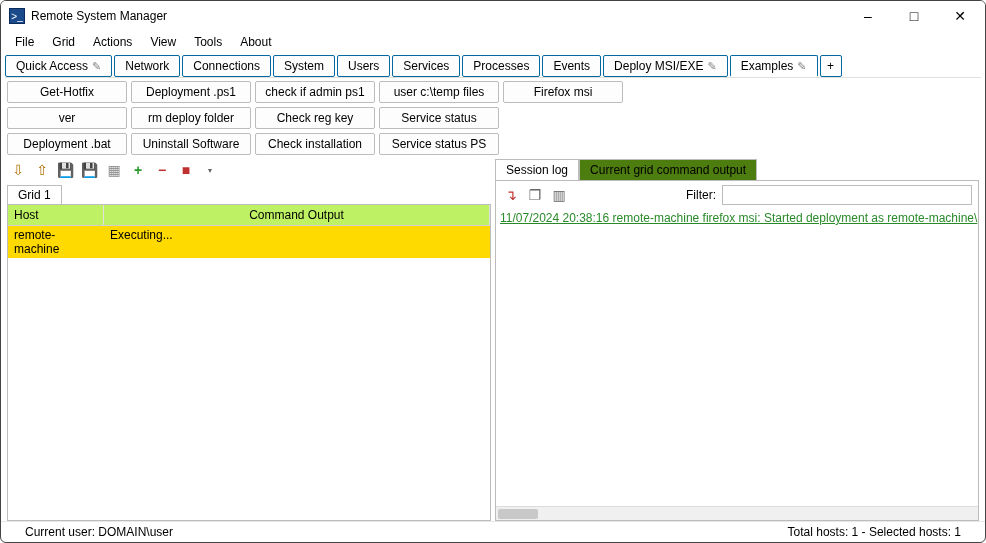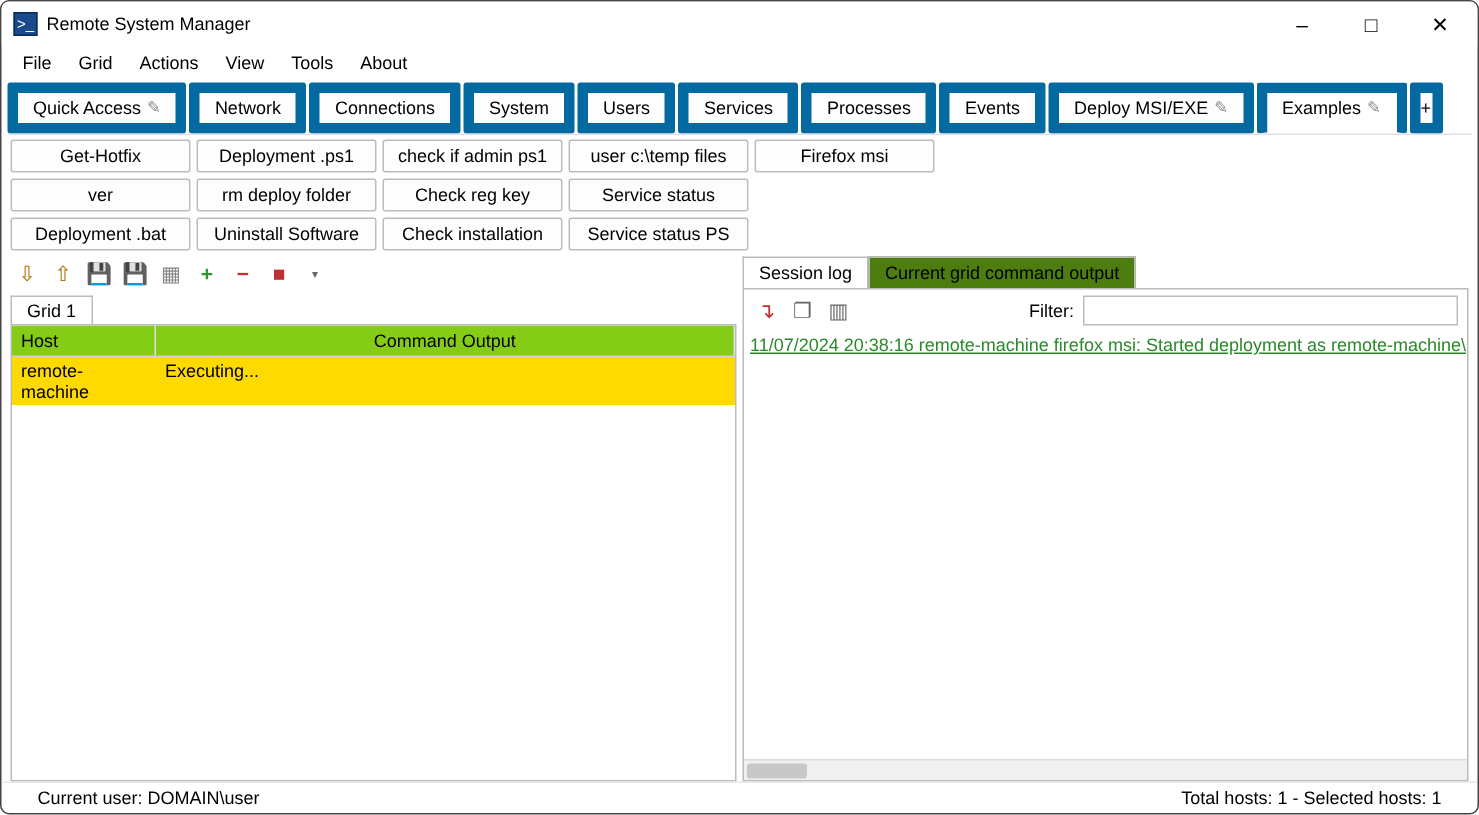--- a/index.html
+++ b/index.html
@@ -50,26 +50,26 @@
 .menubar-item {
   padding: 2px 8px;
 }
 .toolbar-tabs {
   display: flex;
   padding: 2px 4px 0 4px;
   gap: 2px;
   align-items: stretch;
 }
 .tool-tab {
-  border: 7px solid #0369a1;
+  border: 1px solid #0369a1;
   border-radius: 2px;
   padding: 3px 10px;
   background: #fdfdfd;
   display: flex;
-  align-items: flex-start;
+  align-items: flex-end;
   gap: 4px;
   font-size: 12px;
 }
 .tool-tab.active {
   border-bottom: 1px solid #fff;
   background: #fff;
 }
 .pencil { color:#888; font-size:11px; }
 .plus-tab {
   width: 22px;
@@ -127,21 +127,21 @@
 }
 .grid-box {
   border: 1px solid #bcbcbc;
   flex: 1;
   display: flex;
   flex-direction: column;
   overflow: hidden;
 }
 .grid-header {
   display: flex;
-  background: #84cc16;
+  background: #bef264;
   border-bottom: 1px solid #d0d0d0;
 }
 .gh-cell {
   padding: 3px 6px;
   font-size: 12px;
   border-right: 1px solid #e0e0e0;
 }
 .gh-host { width: 96px; }
 .gh-cmd { flex:1;text-align:center; }
 .grid-row {

